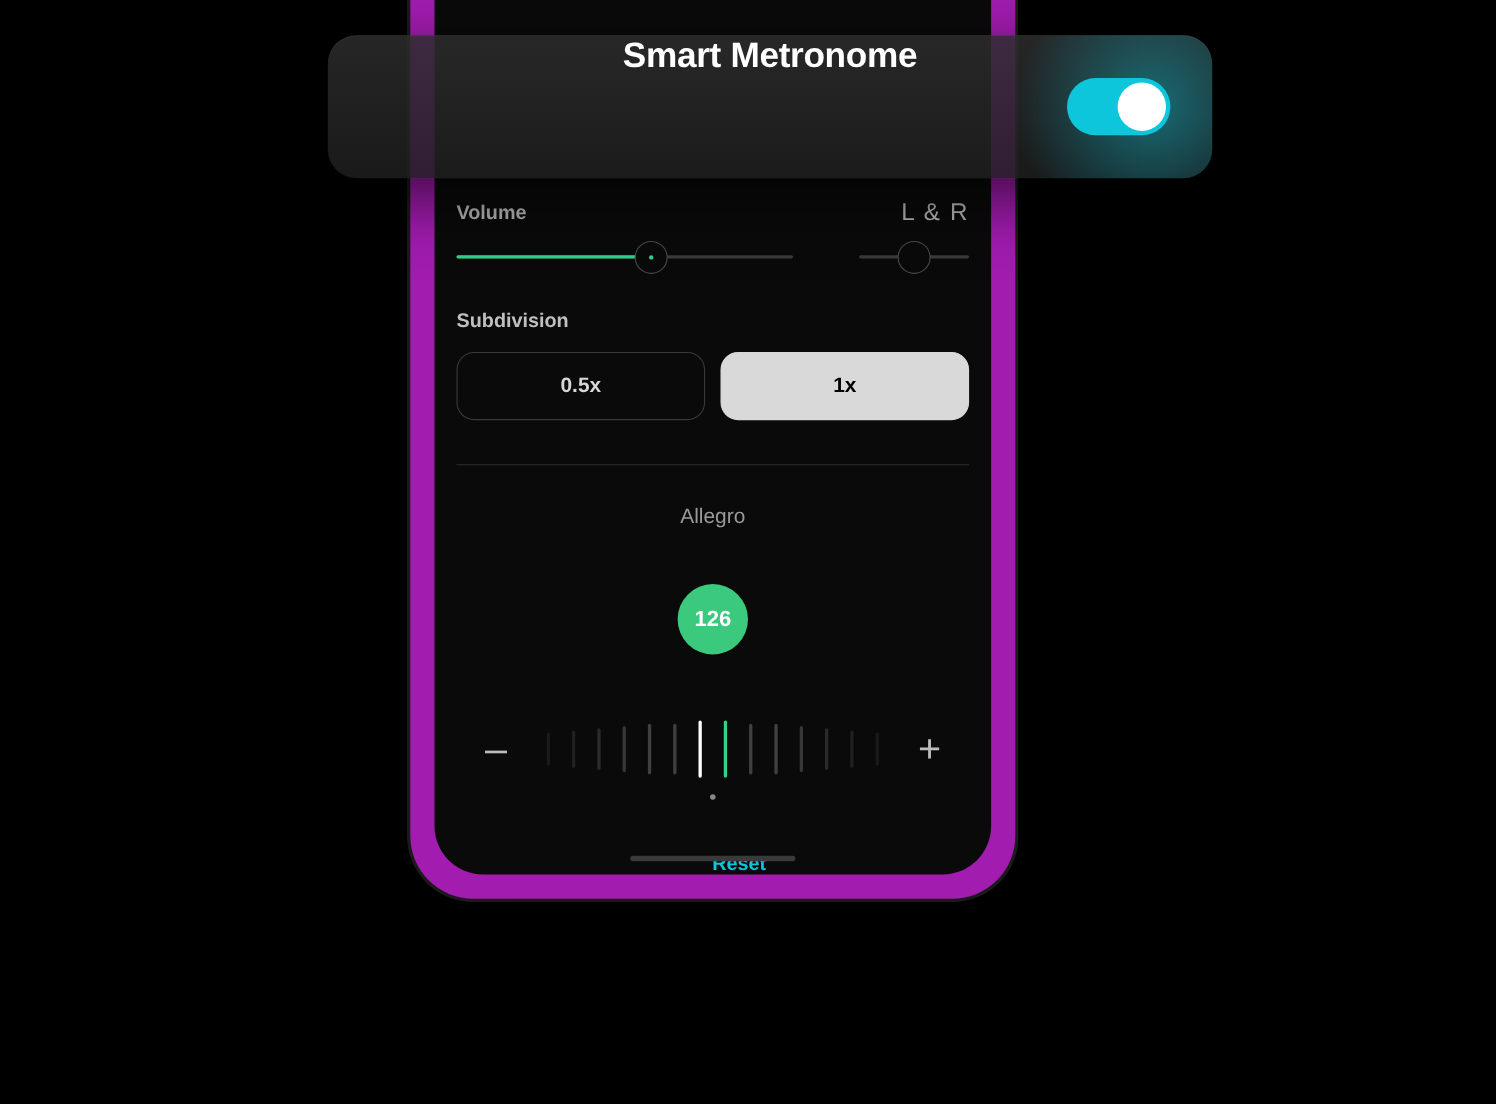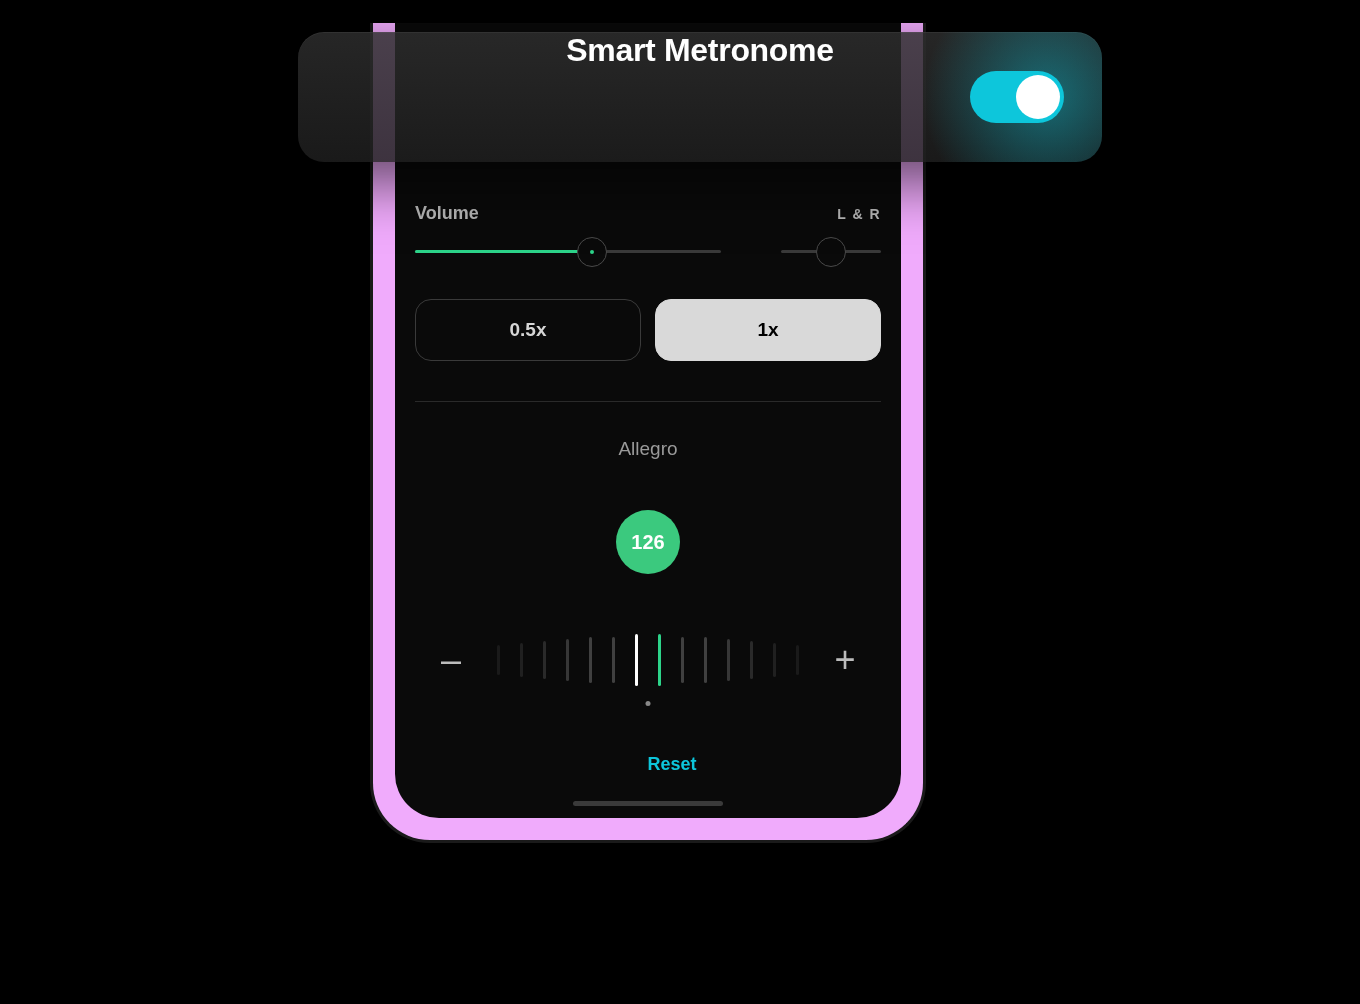--- a/index.html
+++ b/index.html
@@ -15,26 +15,25 @@
       background: #000;
       position: relative;
       overflow: hidden;
     }
     .phone-frame {
       position: absolute;
       left: 370px;
       top: 0px;
       width: 556px;
       height: 820px;
-      background: #f0abfc;
+      background: #a21caf;
       border: 3px solid #1a1a1a;
       border-top: none;
       border-radius: 0 0 60px 60px;
       padding: 0 22px 22px 22px;
-      margin-top: 23px;
     }
     .phone-screen {
       width: 100%;
       height: 100%;
       background: #0a0a0a;
       border-radius: 0 0 44px 44px;
       position: relative;
       padding: 180px 20px 0 20px;
       overflow: hidden;
     }
@@ -104,22 +103,22 @@
       align-items: center;
       margin-bottom: 26px;
     }
     .label {
       color: #b8b8b8;
       font-size: 18px;
       font-weight: 600;
     }
     .label-right {
       color: #b8b8b8;
-      font-size: 14px;
-      font-weight: 700;
+      font-size: 22px;
+      font-weight: 400;
       letter-spacing: 1.5px;
     }
     .sliders-row {
       display: flex;
       align-items: center;
       gap: 60px;
       margin-bottom: 46px;
     }
     .volume-slider {
       position: relative;
@@ -310,20 +309,21 @@
     <div class="sliders-row">
       <div class="volume-slider">
         <div class="volume-fill"></div>
         <div class="volume-knob"></div>
       </div>
       <div class="pan-slider">
         <div class="pan-knob"></div>
       </div>
     </div>
 
+    <div class="section-label">Subdivision</div>
     <div class="subdivisions">
       <button class="sub-btn">0.5x</button>
       <button class="sub-btn active">1x</button>
     </div>
 
     <div class="divider"></div>
 
     <div class="tempo-section">
       <div class="tempo-label">Allegro</div>
       <div class="tempo-bubble">126</div>

